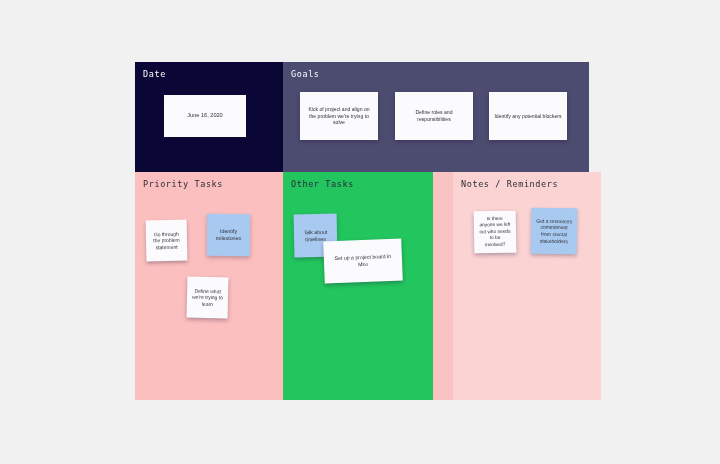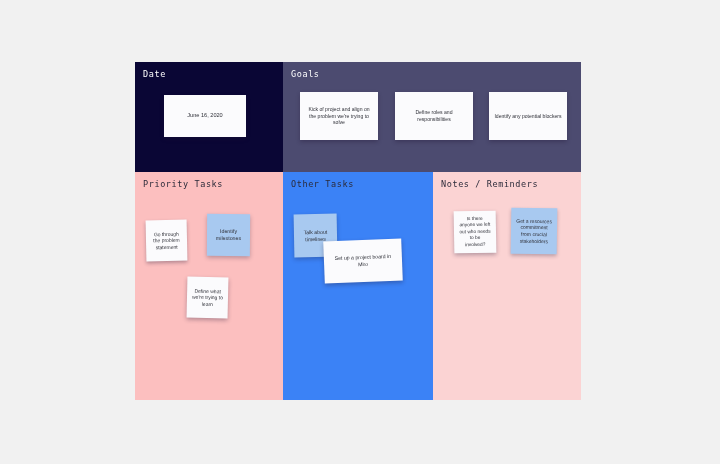--- a/index.html
+++ b/index.html
@@ -37,20 +37,21 @@
     position: relative;
     flex: none;
   }
 
   .panel-goals {
     width: 298px;
     height: 110px;
     background: #4c4b70;
     position: relative;
     flex: none;
+    padding-left: 8px;
   }
 
   .panel-title {
     position: absolute;
     left: 8px;
     top: 7px;
     font-family: "DejaVu Sans Mono", "Liberation Mono", monospace;
     font-size: 8.5px;
     letter-spacing: 0.6px;
     color: #ffffff;
@@ -69,22 +70,22 @@
     height: 228px;
     display: flex;
   }
 
   .col {
     position: relative;
     height: 228px;
     flex: none;
   }
   .col-priority { width: 148px; background: #fcbfbf; }
-  .col-other    { width: 150px; background: #3b82f6; }
-  .col-notes    { width: 148px; background: #fbd3d3; }
+  .col-other    { width: 150px; background: #22c55e; }
+  .col-notes    { width: 148px; background: #fbd3d3; margin-left: 20px; }
 
   
   .card {
     position: absolute;
     box-sizing: border-box;
     display: flex;
     align-items: center;
     justify-content: center;
     text-align: center;
     color: #2f3038;

